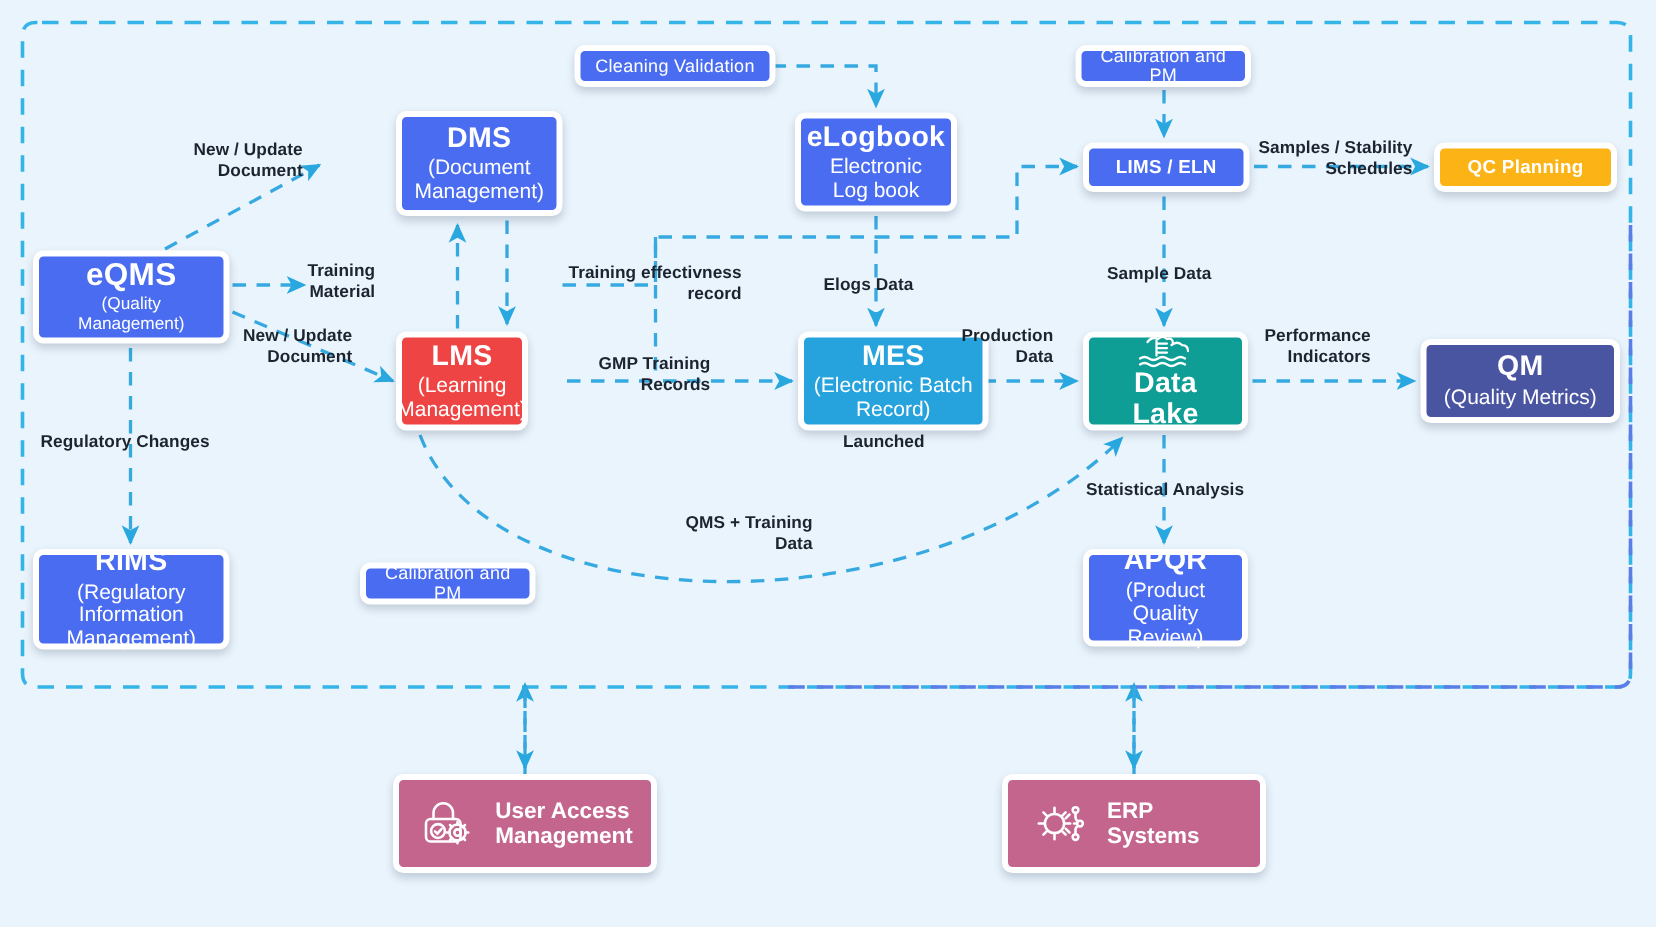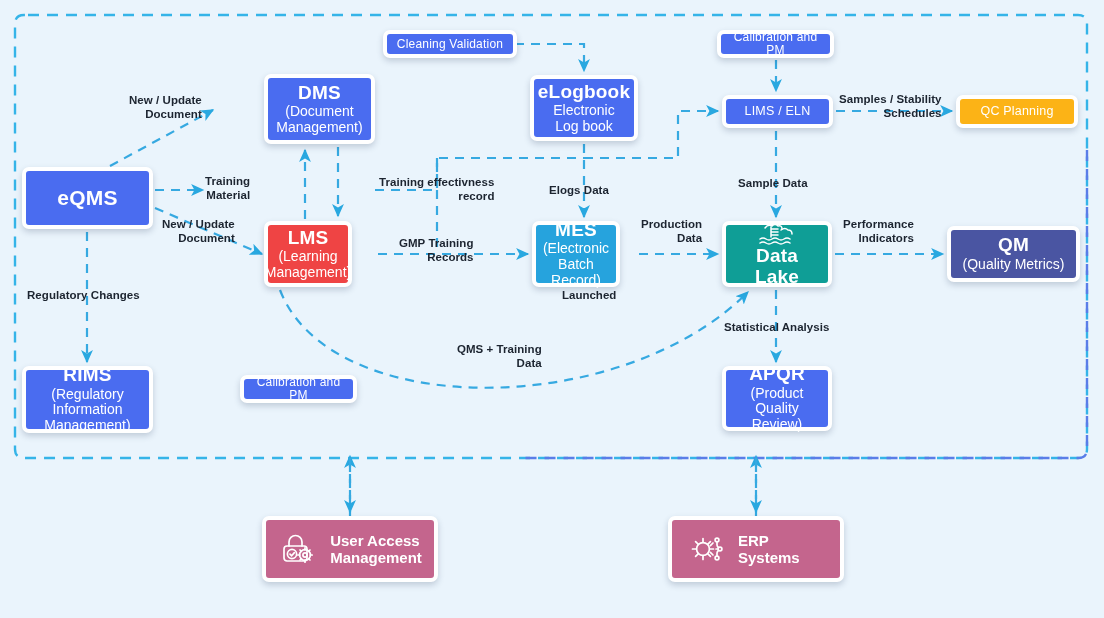--- a/index.html
+++ b/index.html
@@ -46,21 +46,21 @@
     line-height: 1.08;
   }
   .node .sub {
     line-height: 1.12;
     margin-top: 1px;
   }
   .t-lg .title { font-size: 21px; }
   .t-lg .sub   { font-size: 11.5px; }
   .t-md .title { font-size: 19px; }
   .t-md .sub   { font-size: 14px; }
-  .t-sm .title { font-size: 12.5px; font-weight: normal; }
+  .t-sm .title { font-size: 12.5px; font-weight: bold; }
   .t-chip .title { font-size: 12px; font-weight: normal; }
 
   
   .node.row {
     flex-direction: row;
     justify-content: center;
     gap: 12px;
     padding: 6px 14px;
   }
   .node.row .txt {
@@ -151,20 +151,21 @@
       <path d="M 350,520 L 350,456" marker-end="url(#ah)"></path>
       <path d="M 350,458 L 350,512" marker-end="url(#ah)"></path>
 
       <path d="M 756,520 L 756,456" marker-end="url(#ah)"></path>
       <path d="M 756,458 L 756,512" marker-end="url(#ah)"></path>
     </g>
   </svg>
 
   <div class="node t-lg" style="left: 22px; top: 167px; width: 131px; height: 62px; background: rgb(74, 108, 240);">
     <div class="title">eQMS</div>
+    <div class="sub">(Quality Management)</div>
   </div>
 
   <div class="node t-md" style="left: 22px; top: 366px; width: 131px; height: 67px; background: rgb(74, 108, 240);">
     <div class="title">RIMS</div>
     <div class="sub">(Regulatory Information Management)</div>
   </div>
 
   <div class="node t-md" style="left: 264px; top: 74px; width: 111px; height: 70px; background: rgb(74, 108, 240);">
     <div class="title">DMS</div>
     <div class="sub">(Document Management)</div>
@@ -174,21 +175,21 @@
     <div class="title">LMS</div>
     <div class="sub">(Learning Management)</div>
   </div>
 
   <div class="node t-md" style="left: 530px; top: 75px; width: 108px; height: 66px; background: rgb(74, 108, 240);">
     <div class="title">eLogbook</div>
     <div class="sub">Electronic
 Log book</div>
   </div>
 
-  <div class="node t-md" style="left: 532px; top: 221px; width: 88px; height: 66px; background: rgb(38, 163, 221);">
+  <div class="node t-md" style="left: 532px; top: 221px; width: 127px; height: 66px; background: rgb(38, 163, 221);">
     <div class="title">MES</div>
     <div class="sub">(Electronic Batch Record)</div>
   </div>
 
   <div class="node t-md" style="left: 722px; top: 221px; width: 110px; height: 66px; background: rgb(15, 158, 150);">
     <span class="node-icon">
       <svg width="40" height="26" viewBox="0 0 40 26" fill="none" stroke="#ffffff" stroke-width="1.5" stroke-linecap="round">
         <path d="M8 8 q3-4 7-2 q3-3 6 0 q4-1 4 3"></path>
         <path d="M24 10 q4-3 7 0 q4 0 4 4"></path>
         <path d="M14 7 v10 M14 9 h7 M14 12 h7 M14 15 h7"></path>

